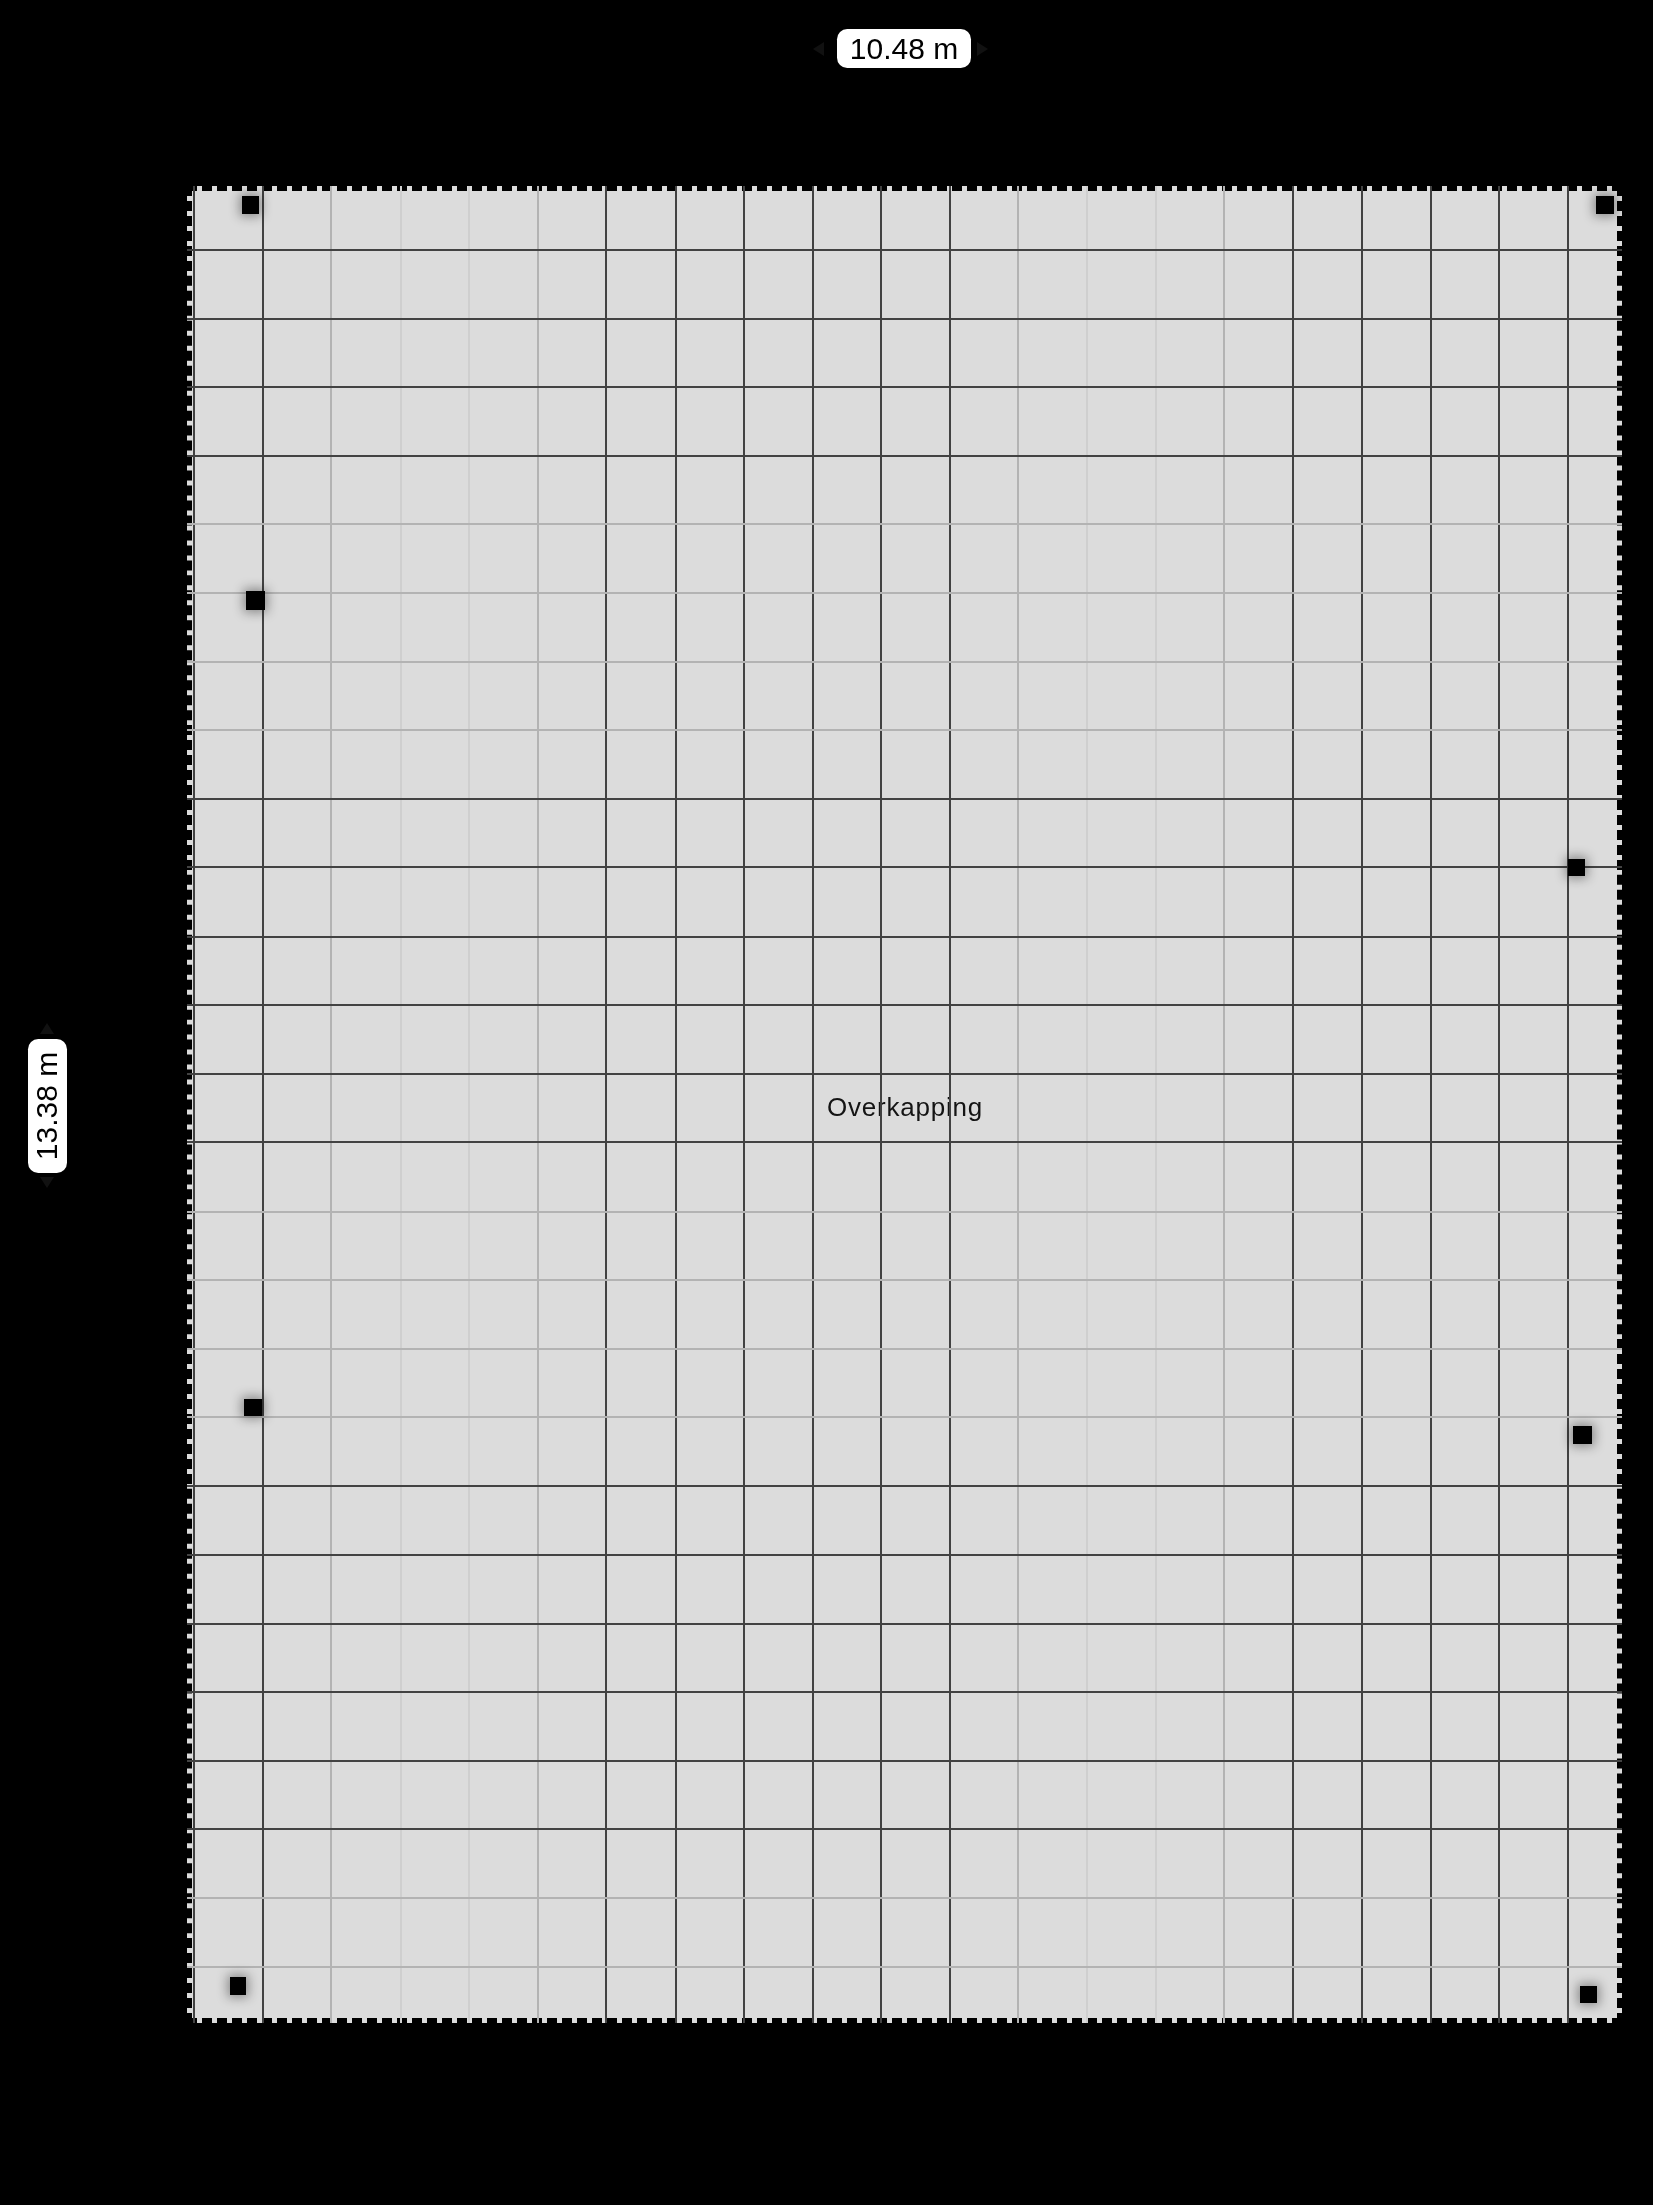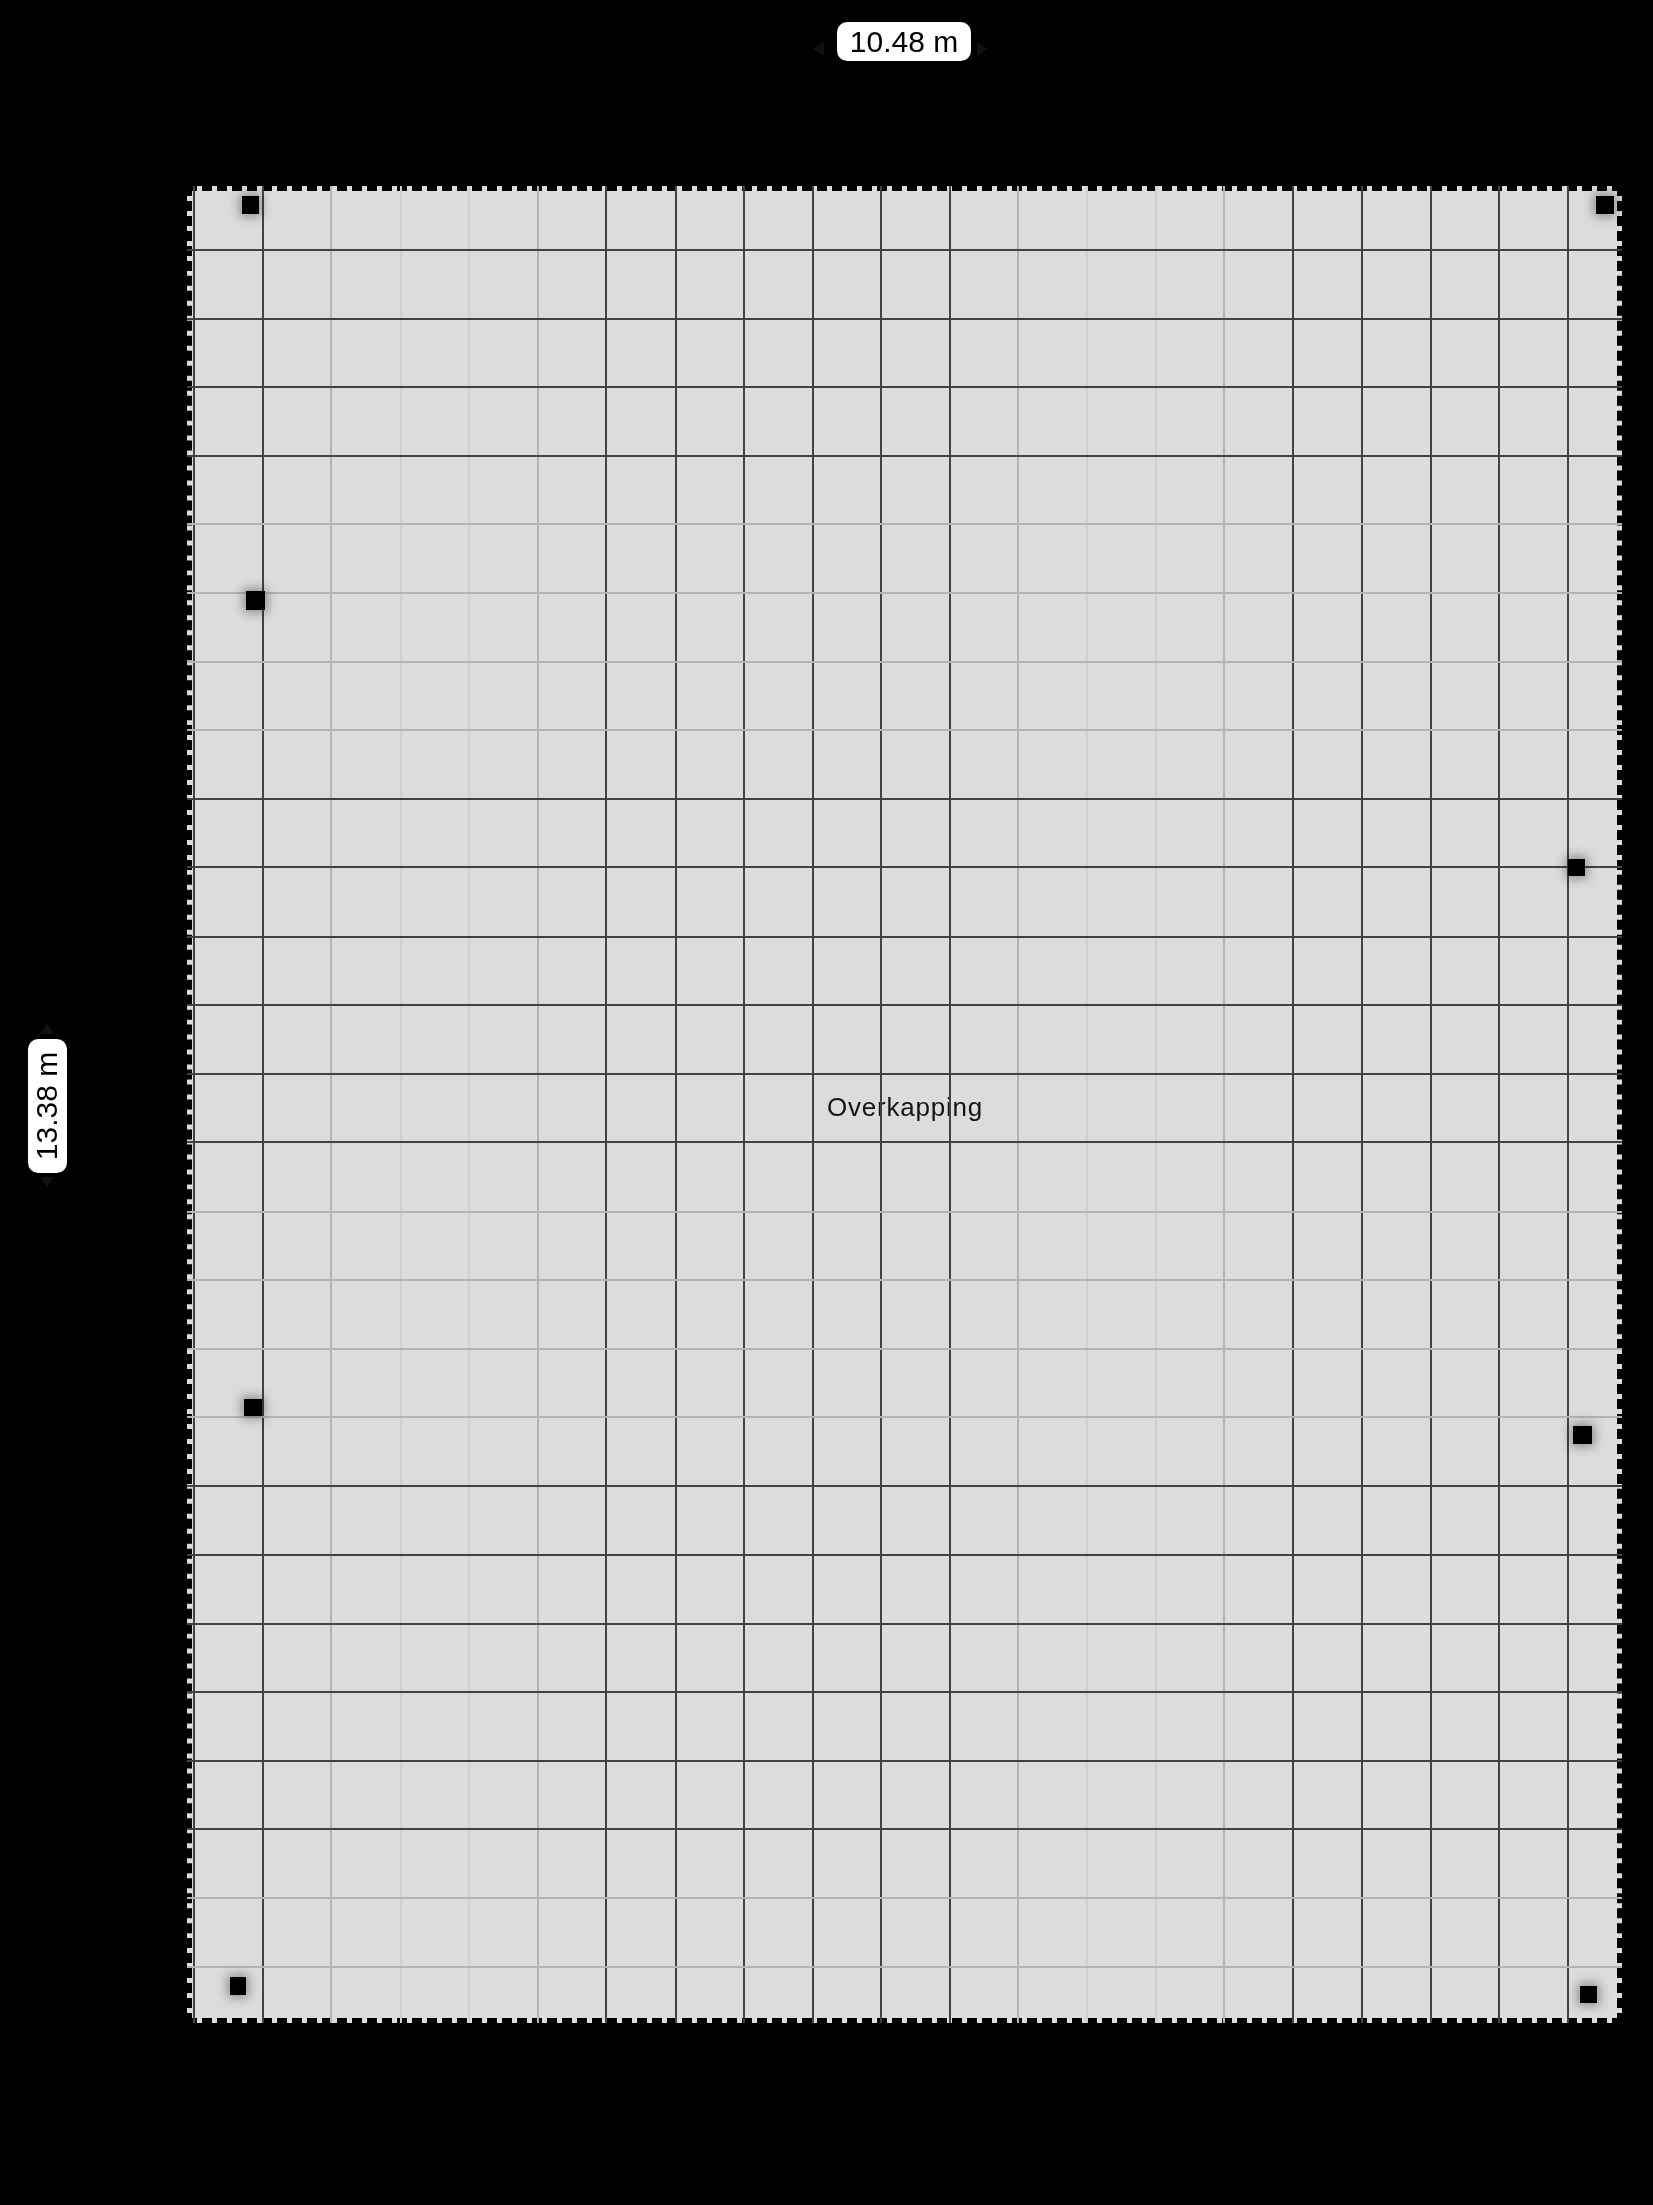--- a/index.html
+++ b/index.html
@@ -43,21 +43,21 @@
   .dim-chip{
     position:absolute;
     background:#fff;
     border-radius:10.2px;
     display:flex;
     align-items:center;
     justify-content:center;
     color:#000;
     font-size:30px;
   }
-  .dim-chip.top{left:837px;top:22px;width:134px;height:39px;}
+  .dim-chip.top{left:837px;top:29px;width:134px;height:39px;}
   .dim-chip.left{left:27.6px;top:1039px;width:39px;height:134px;}
   .dim-chip.left span{
     transform:rotate(-90deg);
     white-space:nowrap;
   }
   .dim-arrow{position:absolute;width:0;height:0;}
   .dim-arrow.a-left {left:813px;top:42px;border-top:7px solid transparent;border-bottom:7px solid transparent;border-right:11px solid #111;}
   .dim-arrow.a-right{left:977px;top:42px;border-top:7px solid transparent;border-bottom:7px solid transparent;border-left:11px solid #111;}
   .dim-arrow.a-up   {left:40px;top:1023px;border-left:7px solid transparent;border-right:7px solid transparent;border-bottom:11px solid #111;}
   .dim-arrow.a-down {left:40px;top:1177px;border-left:7px solid transparent;border-right:7px solid transparent;border-top:11px solid #111;}

